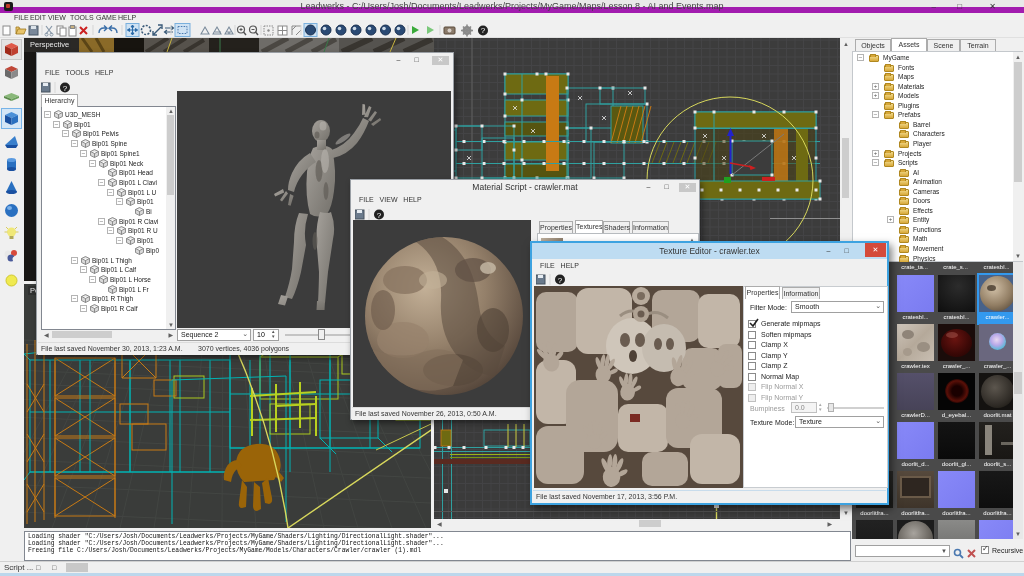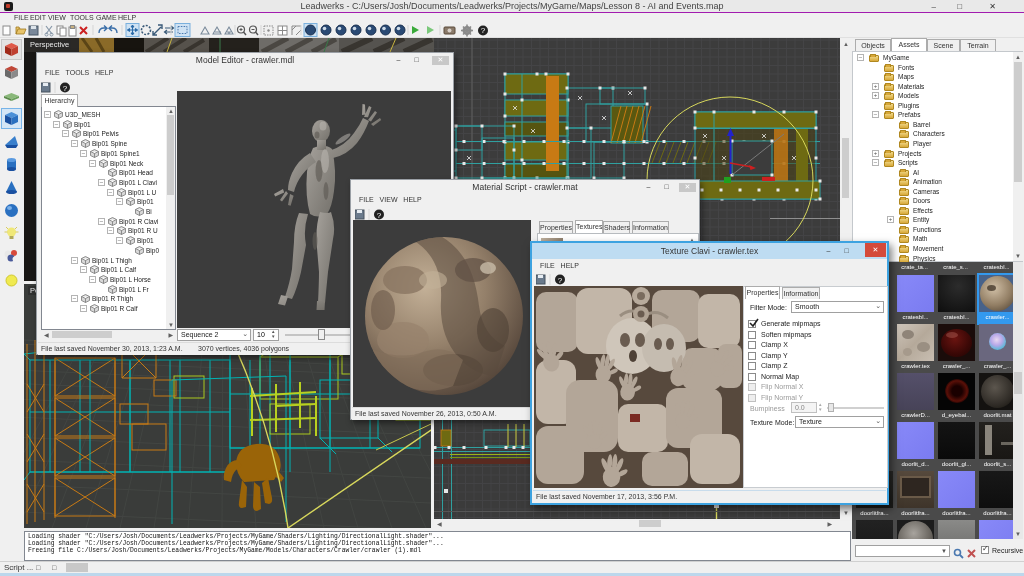--- a/index.html
+++ b/index.html
@@ -2,21 +2,21 @@
 <html><head>
 <meta charset="utf-8">
 <style>
   html,body{margin:0;padding:0;width:1024px;height:576px;overflow:hidden;
     font-family:"Liberation Sans",sans-serif;background:#f0f0f0;}
   *{box-sizing:border-box;}
   .abs{position:absolute;}
   #stage{position:relative;width:1024px;height:576px;background:#f0f0f0;}
   
   #titlebar{left:0;top:0;width:1024px;height:13px;background:#e9e9e9;
-    border-bottom:1px solid #a21caf;}
+    border-bottom:6px solid #a21caf;}
   #titlebar .ttext{position:absolute;left:0;right:0;top:1px;text-align:center;
     font-size:9px;color:#444;}
   #appicon{position:absolute;left:4px;top:2px;width:9px;height:9px;background:#1a1a1a;
     border-radius:2px;}
   #appicon:after{content:"";position:absolute;left:2px;top:2px;width:4px;height:4px;
     background:#c03a28;border-radius:1px;}
   .winbtns{position:absolute;top:2px;font-size:8px;color:#333;}
   #menubar{left:0;top:13px;width:1024px;height:9px;background:#f0f0f0;font-size:7px;
     color:#333;}
   #menubar span{position:absolute;top:1px;}
@@ -676,21 +676,20 @@
   <div class="abs" id="scriptbar" style="left:0;top:561px;width:1024px;height:12px;
        background:#f0f0f0;border-top:1px solid #d0d0d0;">
     <span style="position:absolute;left:4px;top:1px;font-size:8px;color:#333;">Script ...</span>
     <span style="position:absolute;left:36px;top:2px;font-size:7px;color:#444;">□</span>
     <span style="position:absolute;left:52px;top:2px;font-size:7px;color:#444;">□</span>
     <span style="position:absolute;left:66px;top:1px;width:22px;height:9px;background:#c8c8c8;"></span>
   </div>
   <div class="abs" style="left:0;top:573px;width:1024px;height:3px;background:#bcd7ec;"></div>
 
   <div class="win" id="modelEditor" style="left:36px;top:52px;width:418px;height:303px;">
-    <div class="wtitle">Model Editor - crawler.mdl</div>
     <div class="wbtn" style="right:46px;">–</div>
     <div class="wbtn" style="right:28px;">□</div>
     <div class="wbtn" style="right:4px;background:#c8c8c8;color:#fff;">✕</div>
     <div class="wmenu" style="left:8px;top:16px;">FILE&nbsp;&nbsp;&nbsp;TOOLS&nbsp;&nbsp;&nbsp;HELP</div>
     <div class="wtool" style="left:4px;top:27px;">
       <svg width="40" height="12">
           <rect x="0" y="1" width="9" height="9" fill="#6a7a8c" stroke="#46525e"></rect>
           <rect x="2" y="1" width="5" height="3" fill="#e6ecf2"></rect>
           <line x1="14" y1="0" x2="14" y2="11" stroke="#d8d8d8"></line>
           <circle cx="24" cy="5.5" r="5" fill="#222"></circle>
@@ -905,21 +904,21 @@
     <div class="abs" style="left:186px;top:53px;width:162px;height:174px;background:#fff;border:1px solid #b8bcc0;">
       <div class="abs" style="left:3px;top:4px;width:22px;height:12px;background:linear-gradient(100deg,#c0b2a0,#8a7a68);"></div>
       <div class="abs" style="left:30px;top:6px;font-size:7px;font-weight:bold;color:#222;">Diffuse</div>
       <div class="sbarrow" style="right:3px;top:3px;">▲</div>
       <div class="sbarrow" style="right:3px;top:10px;">▼</div>
     </div>
     <div class="statusbar" style="top:227px;">File last saved November 26, 2013, 0:50 A.M.</div>
   </div>
 
   <div class="win" id="texEditor" style="left:530px;top:241px;width:359px;height:264px;border:2px solid #3da2e0;box-shadow:3px 4px 8px rgba(0,0,0,.5);">
-    <div class="wtitle" style="height:16px;line-height:16px;background:#bedcf2;">Texture Clavi - crawler.tex</div>
+    <div class="wtitle" style="height:16px;line-height:16px;background:#bedcf2;">Texture Editor - crawler.tex</div>
     <div class="wbtn" style="right:50px;top:4px;">–</div>
     <div class="wbtn" style="right:32px;top:4px;">□</div>
     <div class="wbtn" style="right:1px;top:0px;width:21px;height:14px;background:#d44a3a;color:#fff;line-height:13px;">✕</div>
     <div class="wmenu" style="left:8px;top:19px;">FILE&nbsp;&nbsp;&nbsp;HELP</div>
     <div class="wtool" style="left:4px;top:29px;">
       <svg width="40" height="12">
           <rect x="0" y="1" width="9" height="9" fill="#6a7a8c" stroke="#46525e"></rect>
           <rect x="2" y="1" width="5" height="3" fill="#e6ecf2"></rect>
           <line x1="14" y1="0" x2="14" y2="11" stroke="#d8d8d8"></line>
           <circle cx="24" cy="5.5" r="5" fill="#222"></circle>

